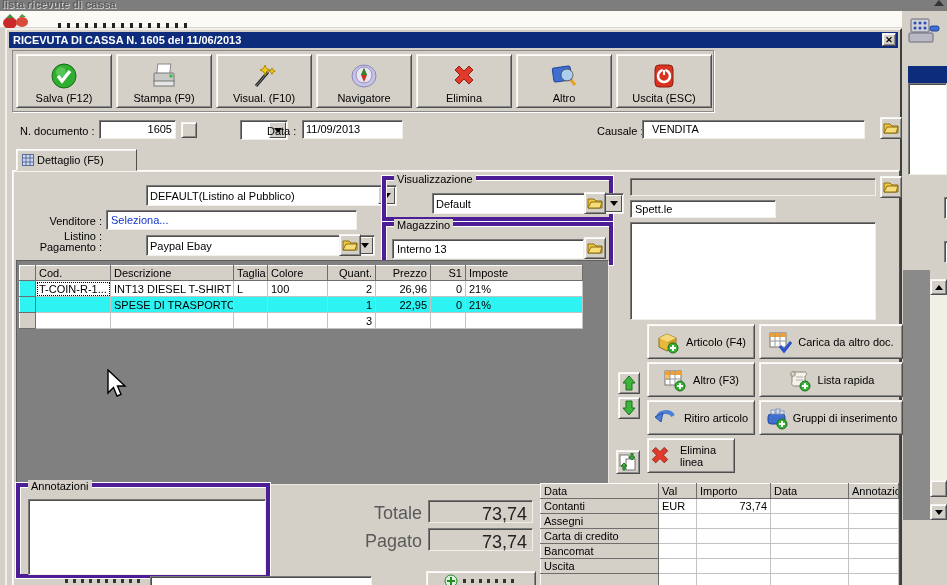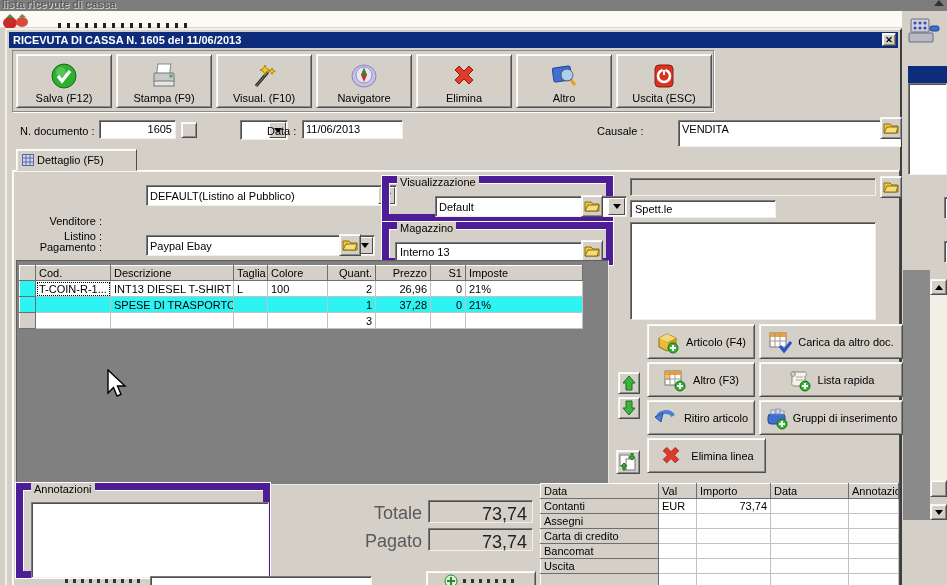--- a/index.html
+++ b/index.html
@@ -9,21 +9,21 @@
   .raised { background:#d4d0c8; border:1px solid; border-color:#f5f4ef #4e4e4e #4e4e4e #f5f4ef; box-shadow: inset 1px 1px 0 #fff, inset -1px -1px 0 #8a8a8a; }
   .sunken { background:#fff; border:1px solid; border-color:#7a7a7a #f0efe8 #f0efe8 #7a7a7a; box-shadow: inset 1px 1px 0 #4e4e4e; }
   .sunken.gray { background:#d4d0c8; }
   .lbl { white-space:nowrap; }
   .btn { display:flex; align-items:center; justify-content:center; cursor:default; }
   .toolbtn { flex-direction:column; justify-content:flex-end; padding-bottom:3px; gap:2px; }
   .combo { display:flex; align-items:center;margin-left:40px; }
   .combo .val { flex:1; padding-left:3px; overflow:hidden; white-space:nowrap; }
   .drop { width:17px; align-self:stretch; margin:1px; background:#d4d0c8; border:1px solid; border-color:#fff #4e4e4e #4e4e4e #fff; display:flex; align-items:center; justify-content:center; }
   .tri { width:0; height:0; border-left:4px solid transparent; border-right:4px solid transparent; border-top:5px solid #000; }
-  .group { border:7px solid #4c1d95; box-shadow:1px 1px 0 #fff inset, 0 0 0 1px #fff; position:absolute; }
+  .group { border:4px solid #4c1d95; box-shadow:1px 1px 0 #fff inset, 0 0 0 1px #fff; position:absolute; }
   .group > .legend { position:absolute; top:-7px; left:8px; background:#d4d0c8; padding:0 3px; }
   .cellh { background:#d4d0c8; border:1px solid; border-color:#fff #6e6e6e #6e6e6e #fff; padding:1px 3px; overflow:hidden; white-space:nowrap; }
   .cell { background:#fff; border-right:1px solid #c2c2c2; border-bottom:1px solid #c2c2c2; padding:1px 3px; overflow:hidden; white-space:nowrap; }
   .cyan { background:#2df3f3 !important; }
   .r { text-align:right; }
   table { border-collapse:collapse; table-layout:fixed; }
   td { font-size:11px; height:15px; }
   .big { font-size:18px; color:#5a5a5a;margin-top:12px; }
   .titlebar { background:#0d2d7c; color:#fff; font-weight:bold; display:flex; align-items:center; padding-left:4px; }
   svg { display:block; }
@@ -171,23 +171,23 @@
   <span class="abs lbl" style="left:13px;top:95px;">N. documento :</span>
   <div class="abs sunken r" style="left:92px;top:90px;width:77px;height:19px;padding:2px 3px 0 0;">1605</div>
   <div class="abs raised" style="left:174px;top:92px;width:16px;height:16px;"></div>
   <div class="abs sunken combo" style="left:193px;top:90px;width:48px;height:20px;">
     <span class="val"></span>
       <span class="drop">
         <span class="tri"></span>
       </span>
   </div>
   <span class="abs lbl" style="left:260px;top:95px;">Data :</span>
-  <div class="abs sunken" style="left:295px;top:90px;width:101px;height:19px;padding:2px 0 0 3px;">11/06/2013</div>
+  <div class="abs sunken" style="left:295px;top:90px;width:101px;height:19px;padding:2px 0 0 3px;">11/09/2013</div>
   <span class="abs lbl" style="left:590px;top:95px;">Causale :</span>
-  <div class="abs sunken" style="left:671px;top:90px;width:223px;height:27px;padding:2px 0 0 3px;">VENDITA</div>
+  <div class="abs sunken" style="left:635px;top:90px;width:223px;height:19px;padding:2px 0 0 9px;">VENDITA</div>
   <div class="abs raised btn" style="left:873px;top:87px;width:22px;height:22px;">
     <span>
         <svg width="16" height="14" viewBox="0 0 16 14">
           <path d="M1 12V3h6l2 2h6v7Z" fill="#f2c73a" stroke="#8a6d15"></path>
           <path d="M1 12l3-6h11l-2 6Z" fill="#f7dd7a" stroke="#8a6d15"></path>
         </svg>
       </span>
   </div>
 
   <div class="abs" style="left:9px;top:119px;width:121px;height:22px;background:#d4d0c8;border:1px solid;border-color:#fff #4e4e4e transparent #fff;box-shadow:inset 1px 1px 0 #f5f4ef;display:flex;align-items:center;gap:3px;padding-left:5px;z-index:3;">
@@ -206,20 +206,21 @@
   <div class="abs" style="left:5px;top:140px;width:888px;height:420px;background:#d4d0c8;border:1px solid;border-color:#fff #4e4e4e #4e4e4e #fff;box-shadow:inset 1px 1px 0 #f5f4ef;"></div>
 
   <span class="abs lbl r" style="left:15px;top:160px;width:80px;margin-top:40px;">Listino :</span>
   <div class="abs sunken combo" style="left:99px;top:155px;width:251px;height:21px;">
     <span class="val">DEFAULT(Listino al Pubblico)</span>
     <span class="drop">
         <span class="tri"></span>
       </span>
   </div>
   <span class="abs lbl r" style="left:15px;top:185px;width:80px;">Venditore :</span>
+  <div class="abs sunken" style="left:99px;top:180px;width:251px;height:20px;padding:3px 0 0 4px;color:#1535c8;">Seleziona...</div>
   <span class="abs lbl r" style="left:9px;top:211px;width:86px;">Pagamento :</span>
   <div class="abs sunken combo" style="left:99px;top:205px;width:229px;height:21px;">
     <span class="val">Paypal Ebay</span>
     <span class="drop">
         <span class="tri"></span>
       </span>
   </div>
   <div class="abs raised btn" style="left:332px;top:204px;width:22px;height:22px;">
     <span>
         <svg width="16" height="14" viewBox="0 0 16 14">
@@ -307,21 +308,21 @@
         <td class="cell r">0</td>
         <td class="cell">21%</td>
       </tr>
       <tr style="height:16px;">
         <td class="cellh cyan"></td>
         <td class="cell cyan"></td>
         <td class="cell cyan">SPESE DI TRASPORTO</td>
         <td class="cell cyan"></td>
         <td class="cell cyan"></td>
         <td class="cell cyan r">1</td>
-        <td class="cell cyan r">37,28</td>
+        <td class="cell cyan r">22,95</td>
         <td class="cell cyan r">0</td>
         <td class="cell cyan">21%</td>
       </tr>
       <tr style="height:16px;">
         <td class="cellh"></td>
         <td class="cell"></td>
         <td class="cell"></td>
         <td class="cell"></td>
         <td class="cell"></td>
         <td class="cell r">3</td>
@@ -430,21 +431,21 @@
           <rect x="6" y="4" width="4" height="4" fill="#dfe8f5" stroke="#8899bb"></rect>
           <rect x="11" y="3" width="4" height="5" fill="#cdd9ee" stroke="#8899bb"></rect>
           <rect x="15" y="5" width="4" height="3" fill="#e8eef8" stroke="#8899bb"></rect>
           <circle cx="17" cy="18" r="5" fill="#35b335" stroke="#1c6e1c"></circle>
           <rect x="16" y="15" width="2" height="6" fill="#fff"></rect>
           <rect x="14" y="17" width="6" height="2" fill="#fff"></rect>
         </svg>
       </span>
     <span style="white-space:nowrap;">Gruppi di inserimento</span>
   </div>
-  <div class="abs raised btn" style="left:640px;top:408px;width:119px;height:35px;gap:8px;">
+  <div class="abs raised btn" style="left:640px;top:408px;width:88px;height:35px;gap:8px;">
     <span>
         <svg width="24" height="24" viewBox="0 0 28 28">
           <path d="M5 8l4-4 5 5 5-5 4 4-5 5 5 5-4 4-5-5-5 5-4-4 5-5Z" fill="#e23a2a" stroke="#8e1d12"></path>
         </svg>
       </span>
     <span>Elimina linea</span>
   </div>
 
   <div class="group" style="left:9px;top:453px;width:254px;height:95px;">
     <span class="legend">Annotazioni</span>

